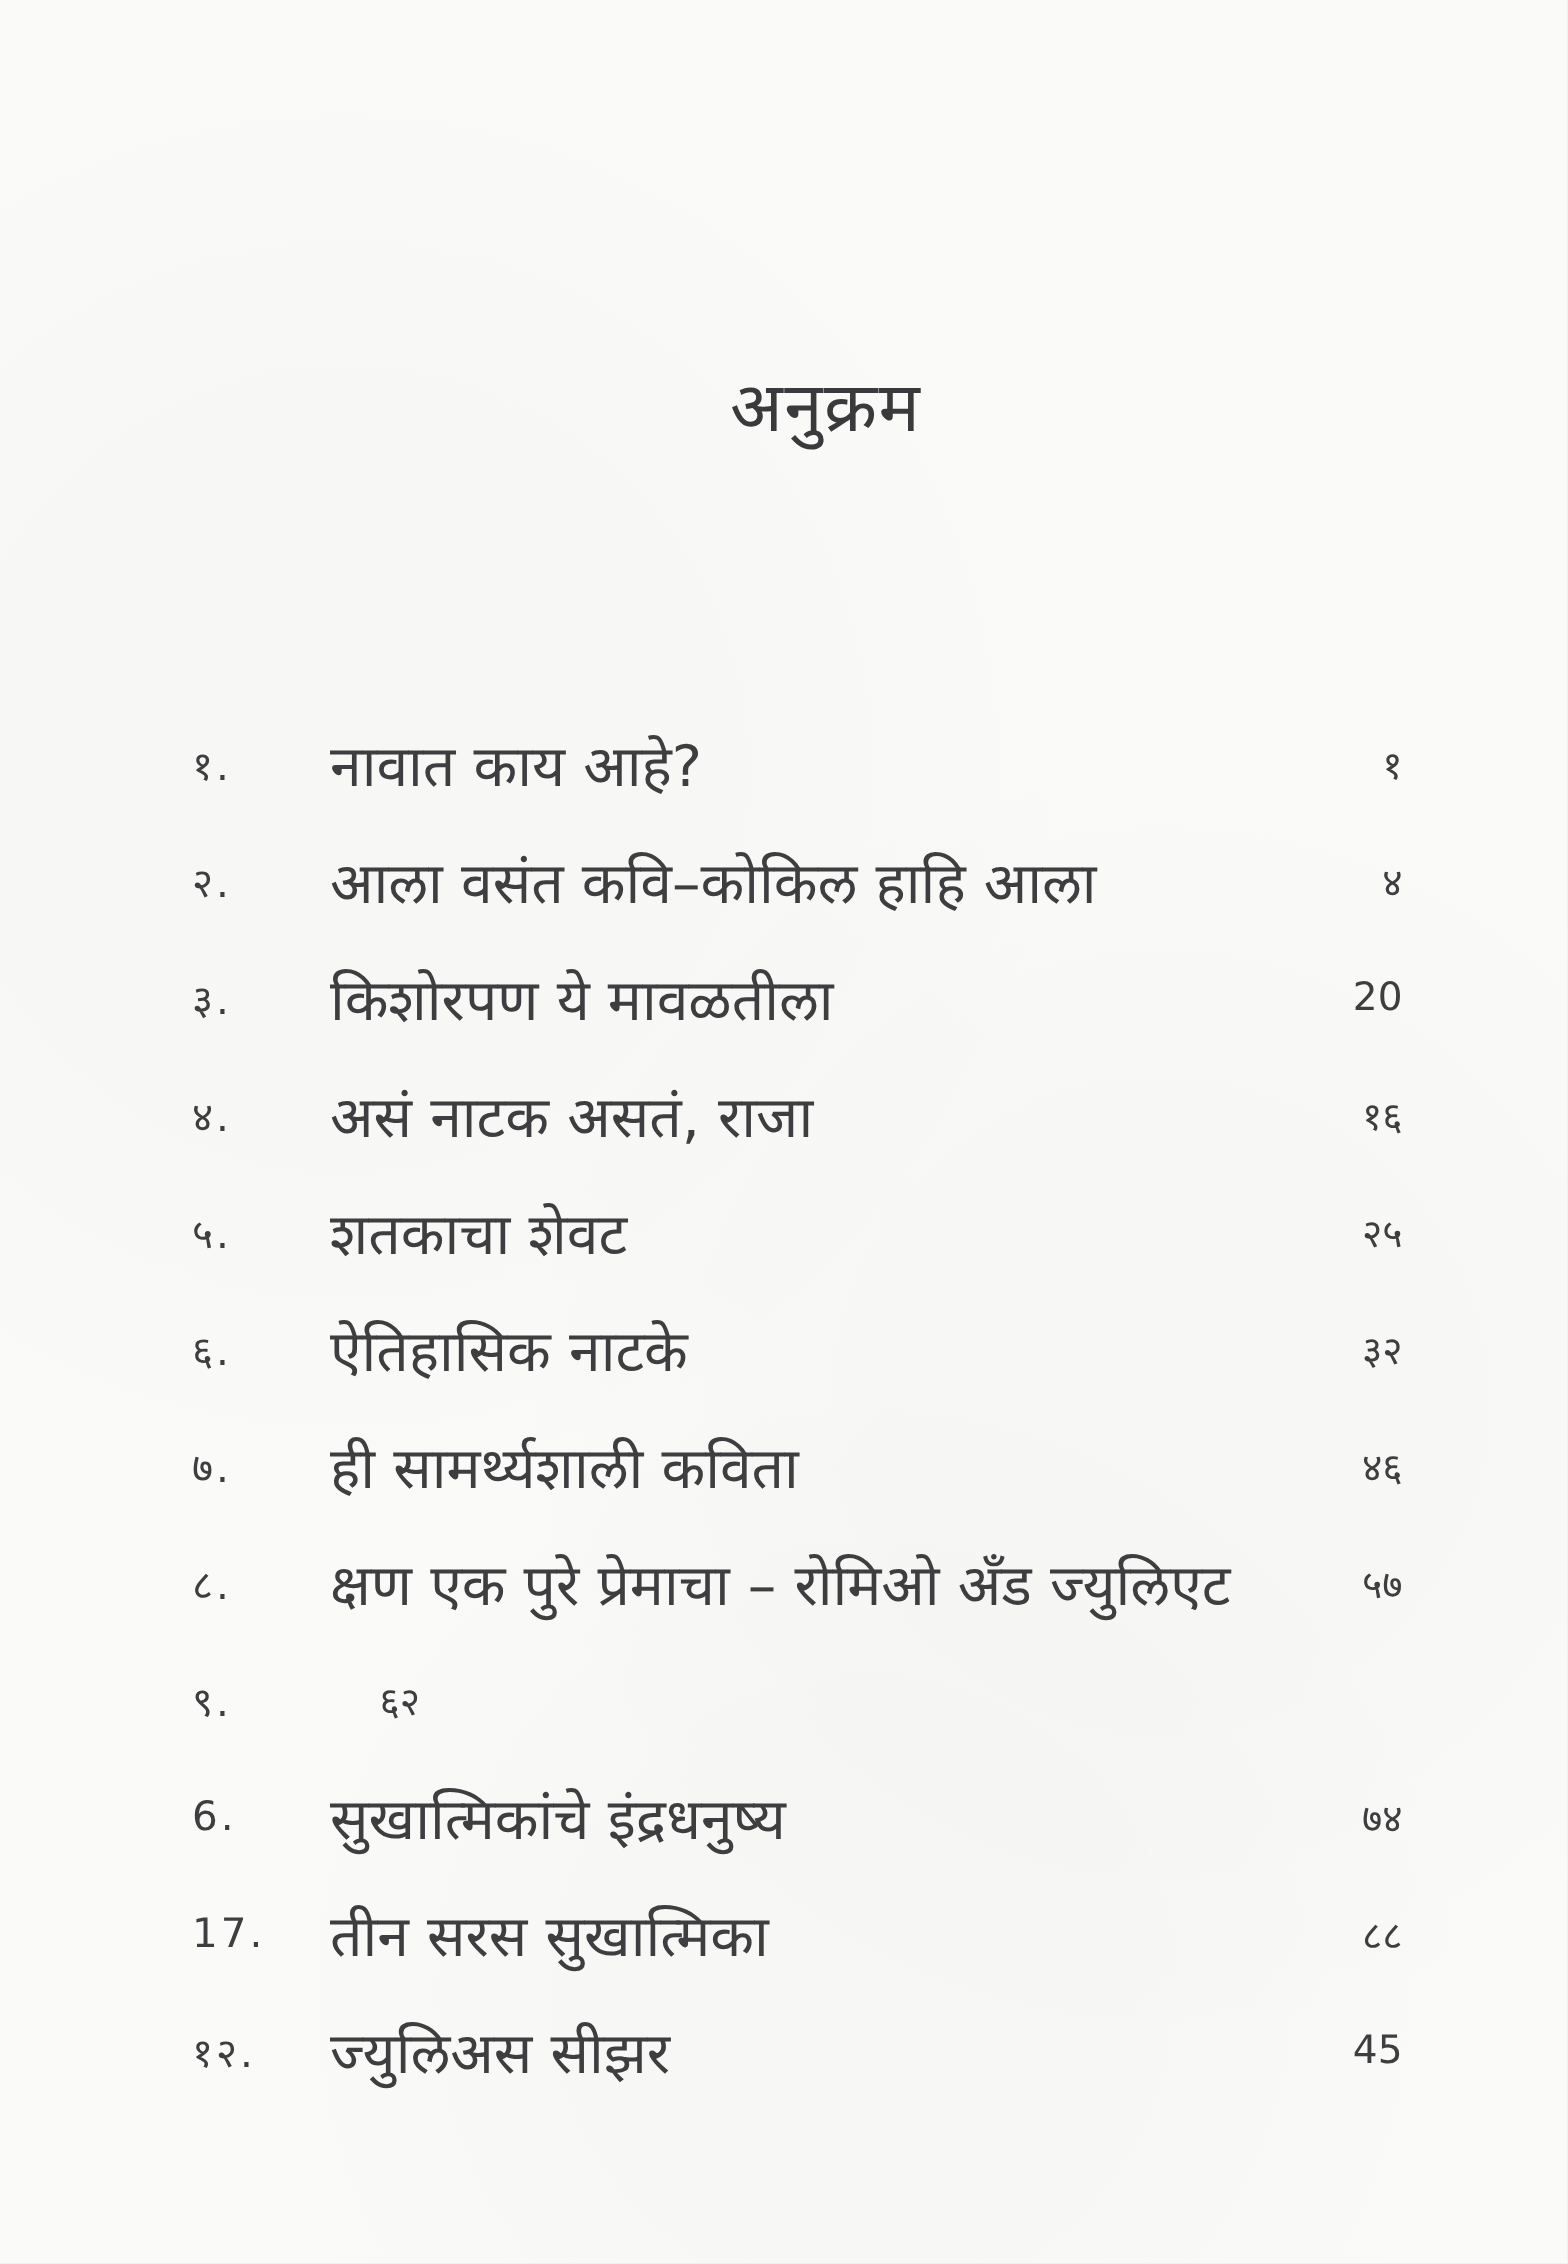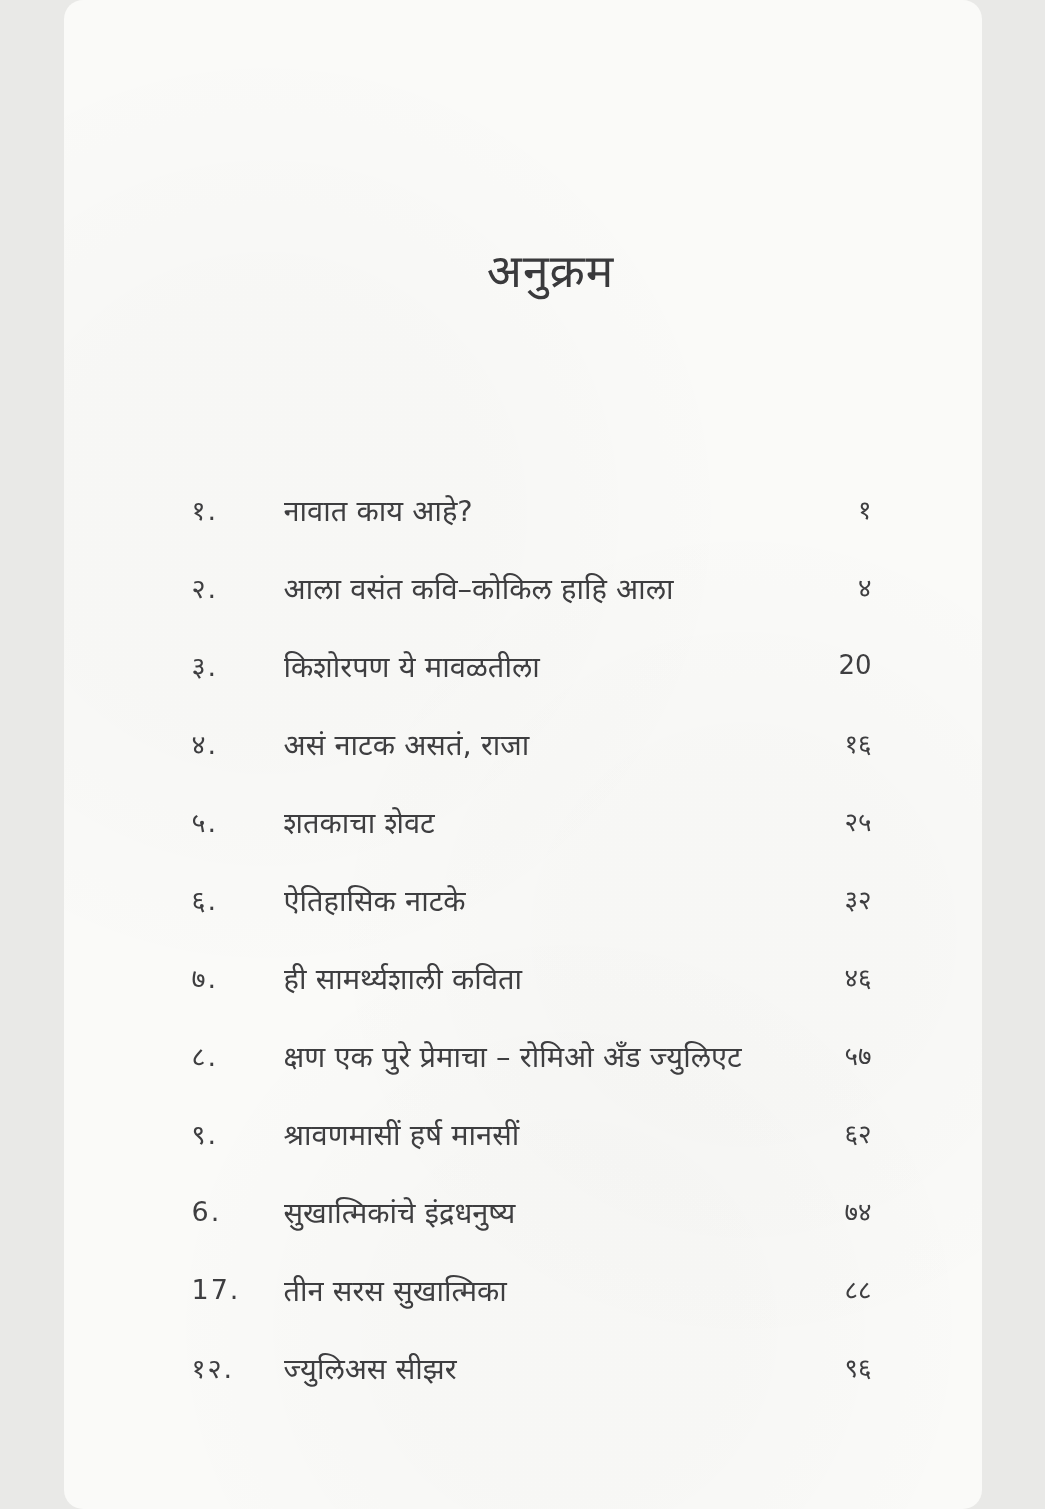--- a/index.html
+++ b/index.html
@@ -4,32 +4,31 @@
 <title>अनुक्रम</title>
 <style>
   html, body {
     margin: 0;
     padding: 0;
     background: #e9e9e7;
     font-family: "DejaVu Sans", "Liberation Sans", sans-serif;
   }
   .page {
     position: relative;
-    width: 918px;
+    width: 1045px;
     height: 1509px;
     margin: 0 auto;
     background: #fafaf8;
     color: #3e3e40;
     overflow: hidden;
     
     background-image:
       radial-gradient(circle at 22% 34%, rgba(0,0,0,0.012) 0 18%, transparent 40%),
       radial-gradient(circle at 74% 62%, rgba(0,0,0,0.010) 0 15%, transparent 38%),
       radial-gradient(circle at 55% 88%, rgba(0,0,0,0.012) 0 12%, transparent 30%);
-    border-radius: 19px;
   }
   .title {
     position: absolute;
     top: 238px;
     left: 0;
     width: 100%;
     margin: 0;
     text-align: center;
     transform: translateX(28px);
     font-size: 46px;
@@ -48,21 +47,21 @@
     align-items: center;
     height: 78px;
   }
   .num {
     flex: 0 0 92px;
     font-size: 27px;
     letter-spacing: 2px;
   }
   .entry-title {
     flex: 1 1 auto;
-    font-size: 29px;
+    font-size: 38px;
     white-space: nowrap;
     overflow: hidden;
   }
   .pageno {
     flex: 0 0 auto;
     font-size: 26px;
     text-align: right;
     min-width: 60px;
   }
 </style>
@@ -116,35 +115,34 @@
   </div>
 
   <div class="row">
     <span class="num">८.</span>
     <span class="entry-title">क्षण एक पुरे प्रेमाचा – रोमिओ अँड ज्युलिएट</span>
     <span class="pageno">५७</span>
   </div>
 
   <div class="row">
     <span class="num">९.</span>
-    <span class="entry-title">श्रावणमासीं हर्ष मानसीं</span>
     <span class="pageno">६२</span>
   </div>
 
   <div class="row">
     <span class="num">6.</span>
     <span class="entry-title">सुखात्मिकांचे इंद्रधनुष्य</span>
     <span class="pageno">७४</span>
   </div>
 
   <div class="row">
     <span class="num">17.</span>
     <span class="entry-title">तीन सरस सुखात्मिका</span>
     <span class="pageno">८८</span>
   </div>
 
   <div class="row">
     <span class="num">१२.</span>
     <span class="entry-title">ज्युलिअस सीझर</span>
-    <span class="pageno">९६</span>
+    <span class="pageno">45</span>
   </div>
 </div>
 </div>
 
 </body></html>

